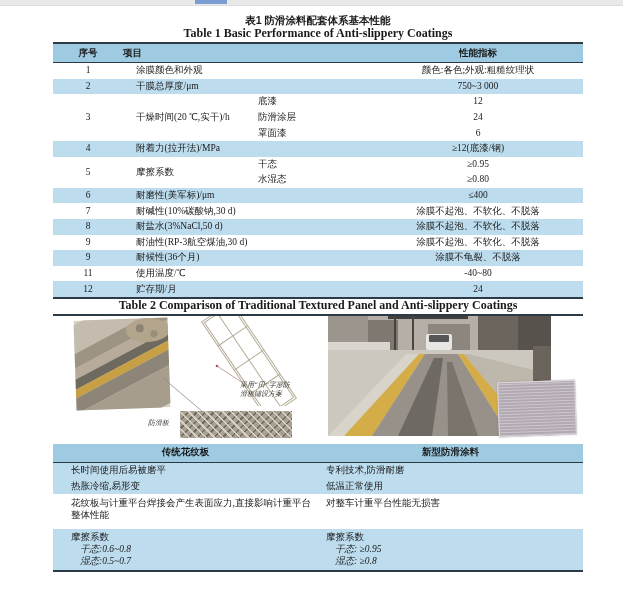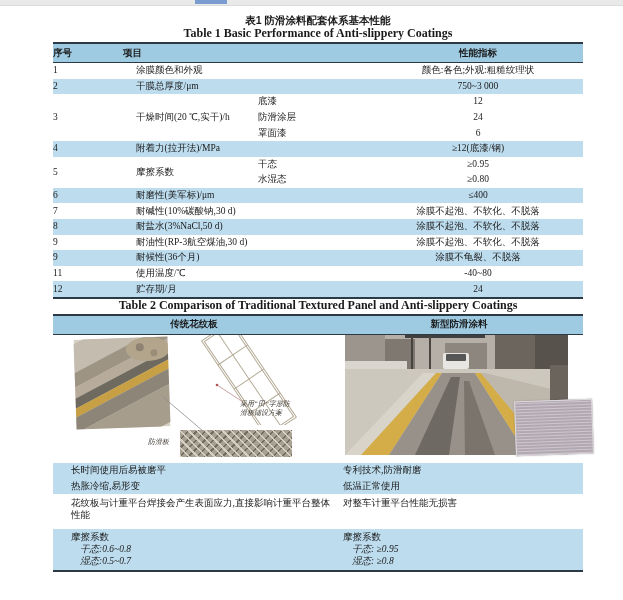--- a/index.html
+++ b/index.html
@@ -13,21 +13,21 @@
   .caption-en{width:530px;margin:0 0 2px 53px;text-align:center;font-weight:bold;
               font-size:12px;line-height:13px;font-family:"Liberation Serif",serif;}
   table{border-collapse:collapse;table-layout:fixed;width:530px;margin-left:53px;
         font-size:9.5px;line-height:11px;}
   .t1{border-top:2.5px solid #2b3a44;border-bottom:2.5px solid #2b3a44;}
   .t2{border-top:2.5px solid #2b3a44;border-bottom:2.5px solid #2b3a44;}
   th{font-weight:bold;background:#9ecbe2;border-bottom:1.5px solid #2b3a44;
      height:18px;text-align:left;padding:0;}
   td{padding:0;height:15.6px;vertical-align:middle;}
   tr.blue td{background:#bddcee;}
-  .t1 .c-no{width:70px;text-align:left;}
+  .t1 .c-no{width:70px;text-align:center;}
   .t1 .c-item{width:150px;text-align:left;padding-left:13px;}
   .t1 .c-sub{width:100px;text-align:left;padding-left:10px;}
   .t1 .c-val{width:210px;text-align:center;}
   .t2 .c-left{width:282px;text-align:left;padding-left:18px;}
   .t2 .c-right{width:248px;text-align:left;padding-left:8px;}
   .t2 td.imgcell{height:128px;background:#fff;position:relative;padding:0;}
   .t2 .r4 td{height:32px;vertical-align:top;padding-top:3px;line-height:12px;}
   .t2 .r5 td{height:39px;vertical-align:top;padding-top:2px;line-height:12px;}
   .indent{padding-left:9px;font-style:italic;}
   .figbox{position:absolute;overflow:hidden;}
@@ -137,25 +137,20 @@
       <td class="c-val">24</td>
     </tr>
   </tbody>
     </table>
 
   <div class="caption-en">Table 2  Comparison of Traditional Textured Panel and Anti-slippery Coatings</div>
 
   <table class="t2">
     <tbody>
         <tr>
-      <th class="c-left" style="text-align:center;padding:0">传统花纹板</th>
-      <th class="c-right" style="text-align:center;padding:0">新型防滑涂料</th>
-    </tr>
-
-    <tr>
       <td class="imgcell">
 
         <div class="figbox" style="left:22px;top:3px;width:94px;height:90px;transform:rotate(-2deg)">
           <svg width="94" height="90" viewBox="0 0 94 90">
             <rect width="94" height="90" fill="#d8d2c6"></rect>
             <g transform="rotate(-26 47 45)">
               <rect x="-30" y="-12" width="160" height="26" fill="#c4bcae"></rect>
               <rect x="-30" y="14" width="160" height="13" fill="#9e9484"></rect>
               <rect x="-30" y="27" width="160" height="10" fill="#b7ac9b"></rect>
               <rect x="-30" y="37" width="160" height="9" fill="#6f6a5f"></rect>
@@ -221,20 +216,25 @@
             <rect x="205" y="30" width="18" height="36" fill="#6a645c"></rect>
             <rect x="98" y="18" width="26" height="16" rx="2" fill="#e8e6e2"></rect>
             <rect x="101" y="19" width="20" height="7" rx="1" fill="#565656"></rect>
           </svg>
         </div>
 
         <div class="inset"></div>
       </td>
     </tr>
 
+    <tr>
+      <th class="c-left" style="text-align:center;padding:0">传统花纹板</th>
+      <th class="c-right" style="text-align:center;padding:0">新型防滑涂料</th>
+    </tr>
+
     <tr class="blue">
       <td class="c-left">长时间使用后易被磨平</td>
       <td class="c-right">专利技术,防滑耐磨</td>
     </tr>
     <tr class="blue">
       <td class="c-left">热胀冷缩,易形变</td>
       <td class="c-right">低温正常使用</td>
     </tr>
     <tr class="r4">
       <td class="c-left">花纹板与计重平台焊接会产生表面应力,直接影响计重平台整体性能</td>

